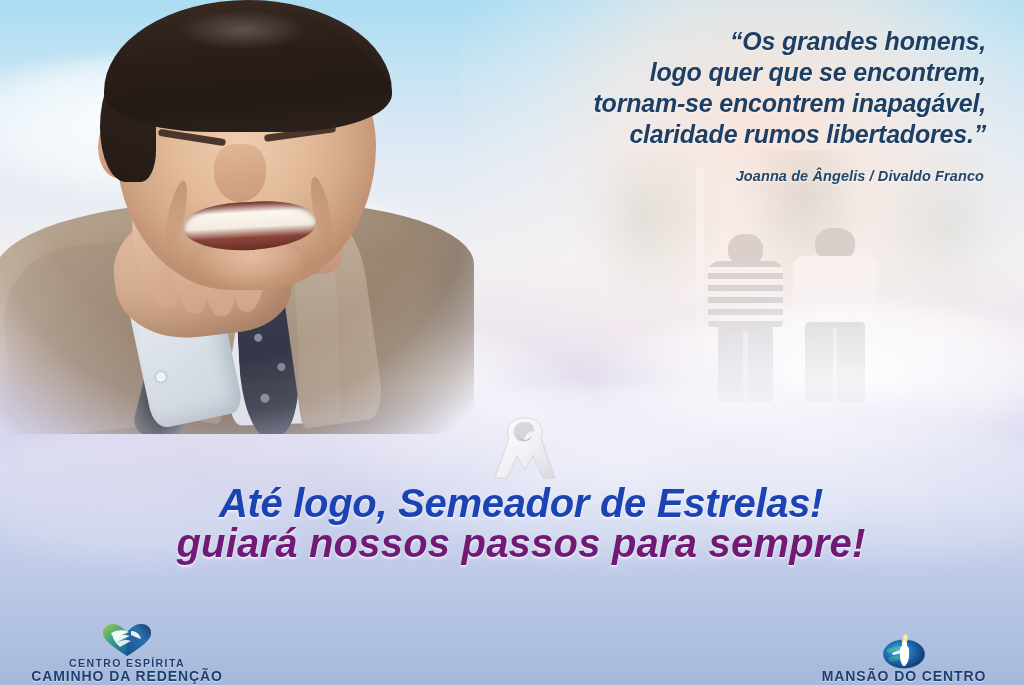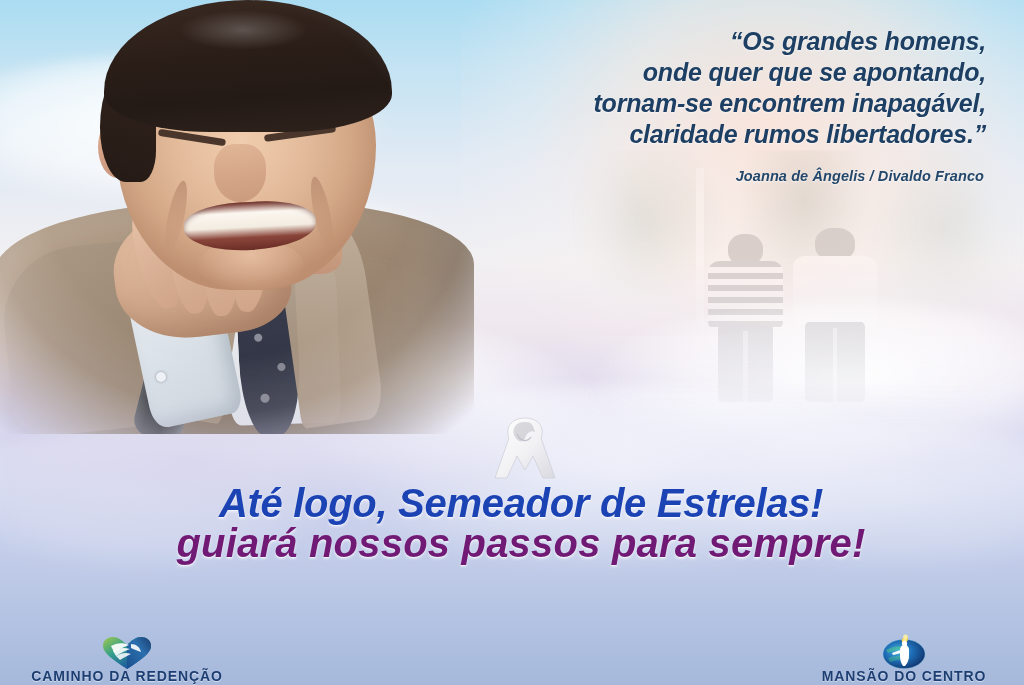--- a/index.html
+++ b/index.html
@@ -313,21 +313,21 @@
       <div class="brow brow-l"></div>
       <div class="brow brow-r"></div>
       <div class="hair-side"></div>
       <div class="hair"></div>
       <div class="hair-sheen"></div>
     </div>
   </div>
 
   <div class="quote">
     <span class="quote-line">“Os grandes homens,</span>
-    <span class="quote-line">onde quer que se apontando,</span>
+    <span class="quote-line">logo quer que se encontrem,</span>
     <span class="quote-line">tornam-se encontrem inapagável,</span>
     <span class="quote-line">claridade rumos libertadores.”</span>
   </div>
   <div class="attribution">Joanna de Ângelis / Divaldo Franco</div>
 
   <svg class="ribbon" viewBox="0 0 76 80">
     <defs>
       <linearGradient id="rib" x1="0" y1="0" x2="1" y2="1">
         <stop offset="0%" stop-color="#ffffff"></stop>
         <stop offset="55%" stop-color="#f1f1f4"></stop>
@@ -361,20 +361,21 @@
           <stop offset="100%" stop-color="#1b3c6d"></stop>
         </linearGradient>
       </defs>
       <path d="M26 33 C12 24 2 17 2 10 C2 4 7 1 12 1 C17 1 21 4 26 9 C31 4 35 1 40 1 C45 1 50 4 50 10 C50 17 40 24 26 33 Z" fill="url(#lg1)"></path>
       <path d="M26 9 C31 4 35 1 40 1 C45 1 50 4 50 10 C50 17 40 24 26 33 Z" fill="url(#lg2)"></path>
       <path d="M10 10 C15 7 22 6 28 9 C23 11 18 13 13 16 Z" fill="#ffffff" opacity="0.92"></path>
       <path d="M12 15 C17 12 23 11 29 13 C24 15 19 17 15 20 Z" fill="#ffffff" opacity="0.9"></path>
       <path d="M15 20 C20 17 25 16 30 18 C26 20 22 22 19 24 Z" fill="#ffffff" opacity="0.86"></path>
       <path d="M30 8 C35 8 39 11 40 16 C36 15 33 13 30 12 Z" fill="#ffffff" opacity="0.9"></path>
     </svg>
+    <div class="logo-text logo-text-sm">CENTRO ESPÍRITA</div>
     <div class="logo-text logo-text-lg">CAMINHO DA REDENÇÃO</div>
   </div>
 
   <div class="logo-block logo-right">
     <svg class="logo-mark" width="50" height="38" viewBox="0 0 50 38">
       <defs>
         <radialGradient id="gl" cx="38%" cy="40%" r="70%">
           <stop offset="0%" stop-color="#49b8e0"></stop>
           <stop offset="45%" stop-color="#1f6fb8"></stop>
           <stop offset="100%" stop-color="#0e2f66"></stop>

